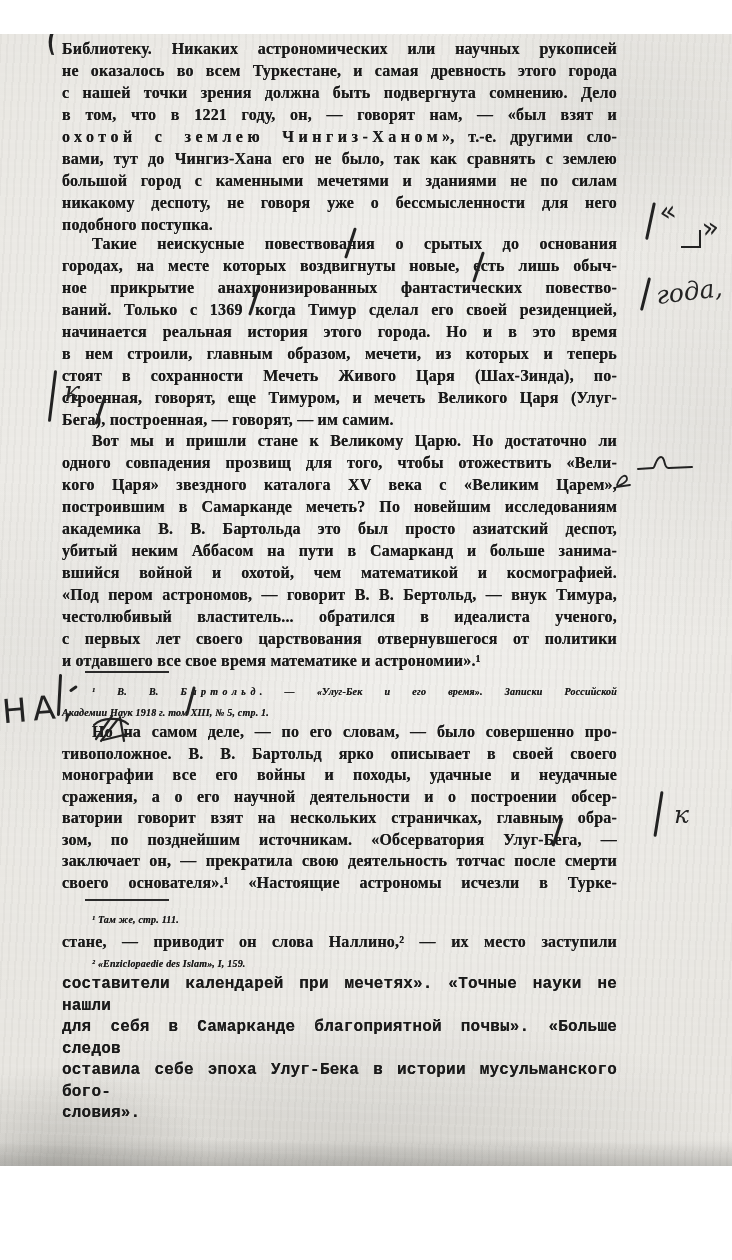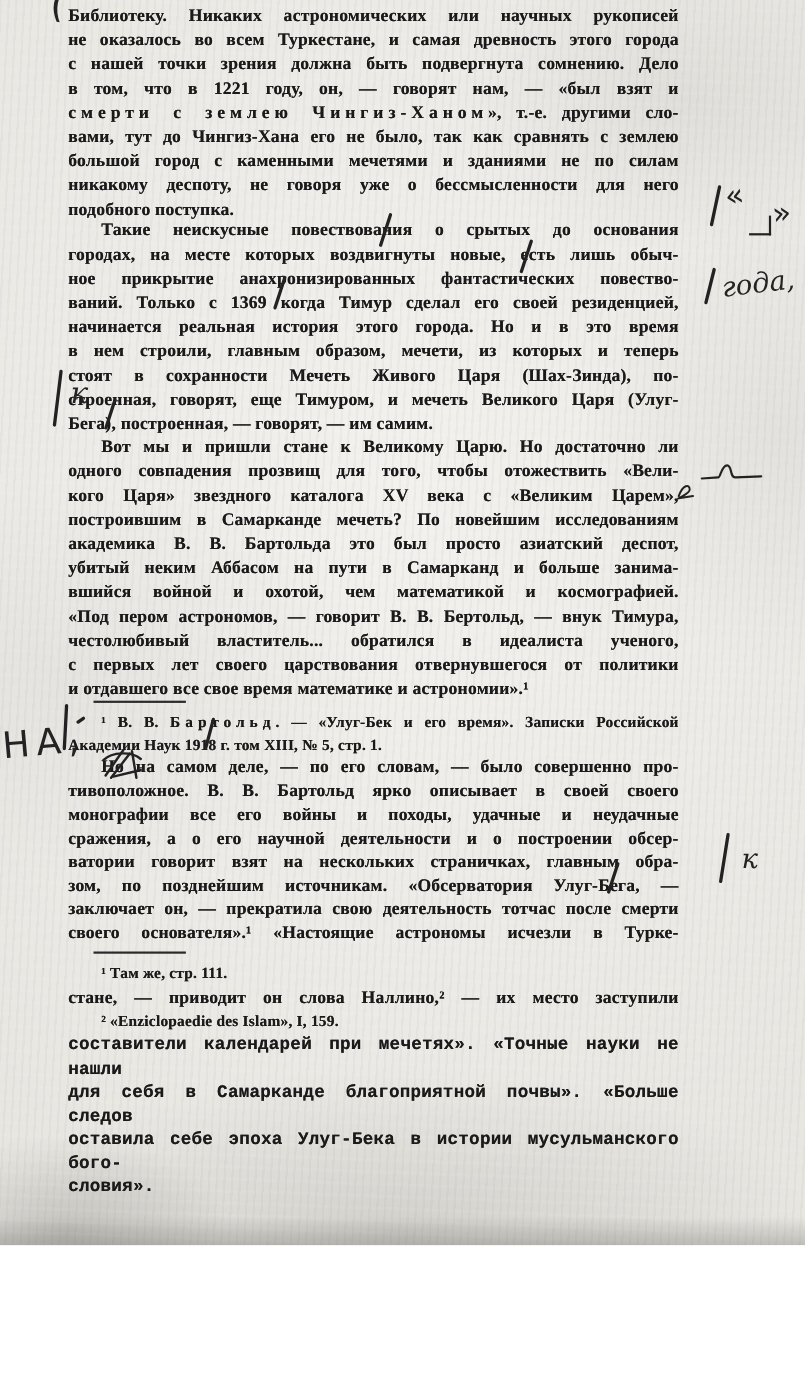--- a/index.html
+++ b/index.html
@@ -7,31 +7,32 @@
     position:relative; width:732px; height:1132px; overflow:hidden;
     background-color:#e8e6e1;
     background-image:
       radial-gradient(ellipse 300px 200px at 85% 8%, rgba(120,120,115,0.10), transparent 70%),
       radial-gradient(ellipse 260px 300px at 97% 35%, rgba(120,120,115,0.08), transparent 70%),
       radial-gradient(ellipse 400px 260px at 10% 55%, rgba(130,130,125,0.07), transparent 70%),
       radial-gradient(ellipse 500px 200px at 50% 99%, rgba(90,90,85,0.16), transparent 75%),
       radial-gradient(ellipse 200px 120px at 8% 99%, rgba(80,80,75,0.22), transparent 75%),
       radial-gradient(ellipse 700px 900px at 50% 40%, rgba(255,255,255,0.45), transparent 80%);
     font-family:"Liberation Serif","DejaVu Serif",serif;
+    margin-top:34px;
   }
   .grain{position:absolute; inset:0; pointer-events:none;
     background-image:
       repeating-linear-gradient(93deg, rgba(110,110,105,0.05) 0 2px, transparent 2px 7px),
       repeating-linear-gradient(2deg, rgba(255,255,255,0.05) 0 3px, transparent 3px 11px);
   }
   #text-layer,#annotation-layer{position:absolute; inset:0;}
   .block{position:absolute; left:62px; width:555px; color:#1a1a1a;}
   .para{font-size:16px; line-height:22px; font-weight:700; letter-spacing:0.2px;}
   .para-b{font-size:16px; line-height:21.5px; font-weight:700; letter-spacing:0.2px;}
-  .footnote{font-size:14px; line-height:21px; font-weight:700; letter-spacing:0.2px;}
+  .footnote{font-size:10px; line-height:21px; font-weight:700; letter-spacing:0.2px;font-style:italic;}
   .line{text-align:justify; text-align-last:justify; white-space:normal;
         text-shadow:0 0 0.5px rgba(20,20,20,0.8);}
   .line.last{text-align-last:auto;}
   .line.indent{padding-left:30px; box-sizing:border-box;}
   .sp{letter-spacing:4.5px;}
   .separator{border-top:2px solid #2a2a2a; height:0;}
   .ann{position:absolute; color:#232323; z-index:5;}
   .slash{width:2.5px; background:#222; border-radius:2px; transform-origin:center;}
   .hand{font-weight:400; white-space:nowrap; line-height:1;}
   .hand.cursive{font-family:"DejaVu Serif",serif; font-style:italic;}
@@ -46,21 +47,21 @@
 <body>
 
 <div class="page">
   <div class="grain"></div>
   <div id="text-layer">
       <div class="block para" style="top: 4px;">
         <div class="line"><span>Библиотеку. Никаких астрономических или научных рукописей</span></div>
         <div class="line"><span>не оказалось во всем Туркестане, и самая древность этого города</span></div>
         <div class="line"><span>с нашей точки зрения должна быть подвергнута сомнению. Дело</span></div>
         <div class="line"><span>в том, что в 1221 году, он, — говорят нам, — «был взят и</span></div>
-        <div class="line"><span class="sp">смерти с землею Чингиз-Ханом</span><span>», т.-е. другими сло-</span></div>
+        <div class="line"><span class="sp">охотой с землею Чингиз-Ханом</span><span>», т.-е. другими сло-</span></div>
         <div class="line"><span>вами, тут до Чингиз-Хана его не было, так как сравнять с землею</span></div>
         <div class="line"><span>большой город с каменными мечетями и зданиями не по силам</span></div>
         <div class="line"><span>никакому деспоту, не говоря уже о бессмысленности для него</span></div>
         <div class="line last"><span>подобного поступка.</span></div>
       </div>
       <div class="block para" style="top: 199px;">
         <div class="line indent"><span>Такие неискусные повествования о срытых до основания</span></div>
         <div class="line"><span>городах, на месте которых воздвигнуты новые, есть лишь обыч-</span></div>
         <div class="line"><span>ное прикрытие анахронизированных фантастических повество-</span></div>
         <div class="line"><span>ваний. Только с 1369 когда Тимур сделал его своей резиденцией,</span></div>

